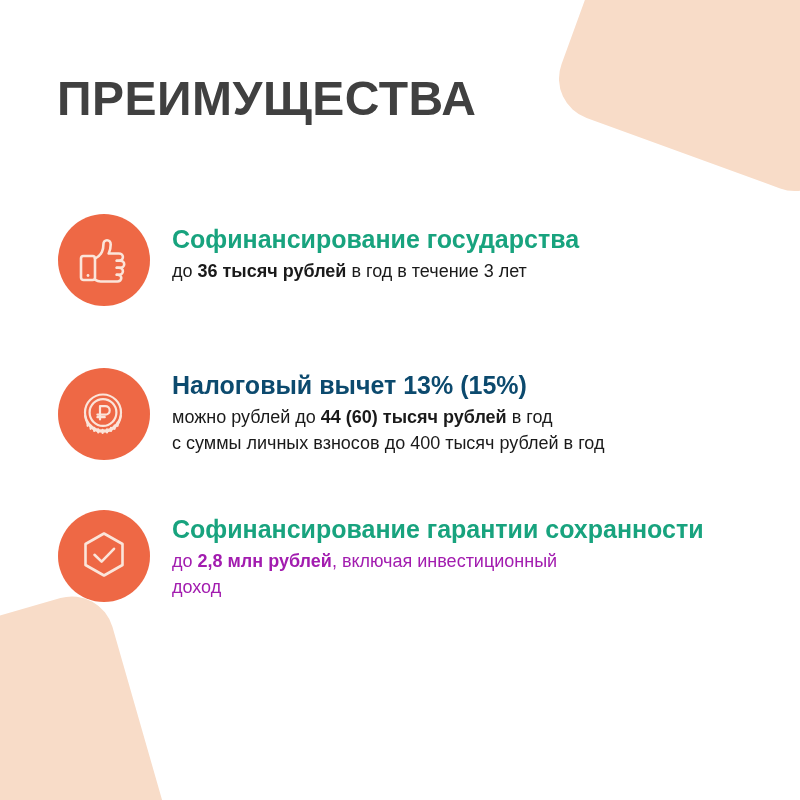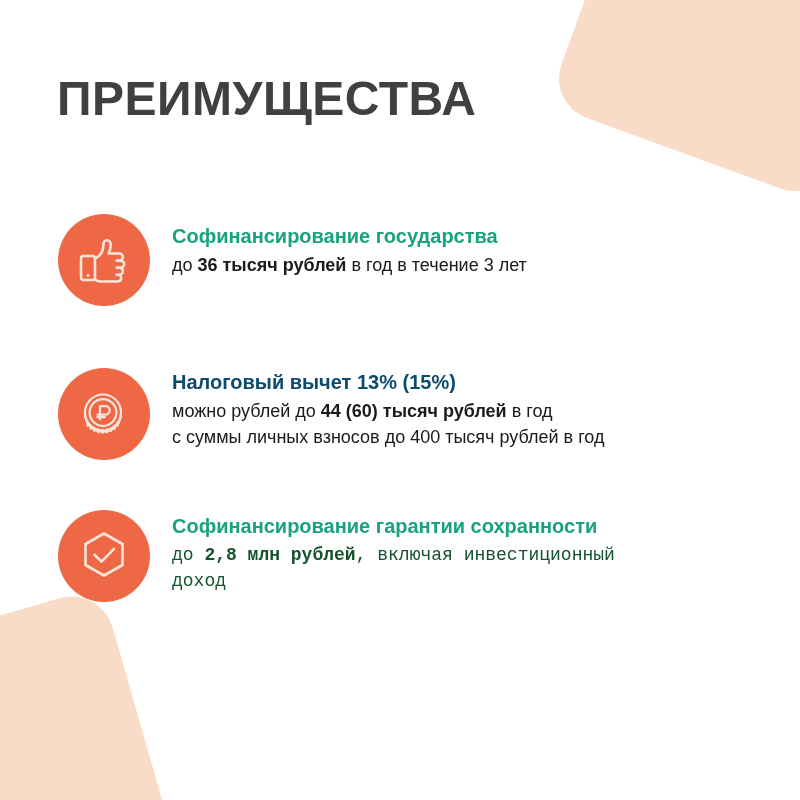--- a/index.html
+++ b/index.html
@@ -89,21 +89,21 @@
   .icon-circle svg {
     display: block;
   }
 
   .benefit-text {
     flex: 1 1 auto;
     padding-left: 22px;
     padding-top: 22px;
   }
   .benefit-heading {
-    font-size: 20px;
+    font-size: 25px;
     font-weight: 700;
     color: #18A37E;
     line-height: 1.25;
     margin: 0 0 4px 0;
     white-space: nowrap;
   }
   .benefit-body {
     font-size: 18px;
     font-weight: 400;
     color: #1A1A1A;
@@ -178,21 +178,21 @@
       <div class="icon-circle" style="background: rgb(238, 104, 69);">
         <span>
           <svg width="56" height="56" viewBox="0 0 56 56" fill="none" stroke="#FBE5DA" stroke-width="2.6" stroke-linecap="round" stroke-linejoin="round">
             <path d="M28 5.5 46.5 16v21L28 47.5 9.5 37V16z"></path>
             <path d="M18.5 26.8 25.6 33.6 38 20.8"></path>
           </svg>
         </span>
       </div>
       <div class="benefit-text">
         <p class="benefit-heading" style="color: rgb(24, 163, 126);">Софинансирование гарантии сохранности</p>
-        <p class="benefit-body" style="color: #14532d; font-family: Liberation Mono, monospace;">
+        <p class="benefit-body" style="color: #a21caf;">
             <span class="line"><span>до </span><b>2,8 млн рублей</b><span>, включая инвестиционный</span></span>
             <span class="line"><span>доход</span></span>
           </p>
       </div>
     </div>
 
   </div>
 </div>
 
 </body></html>

